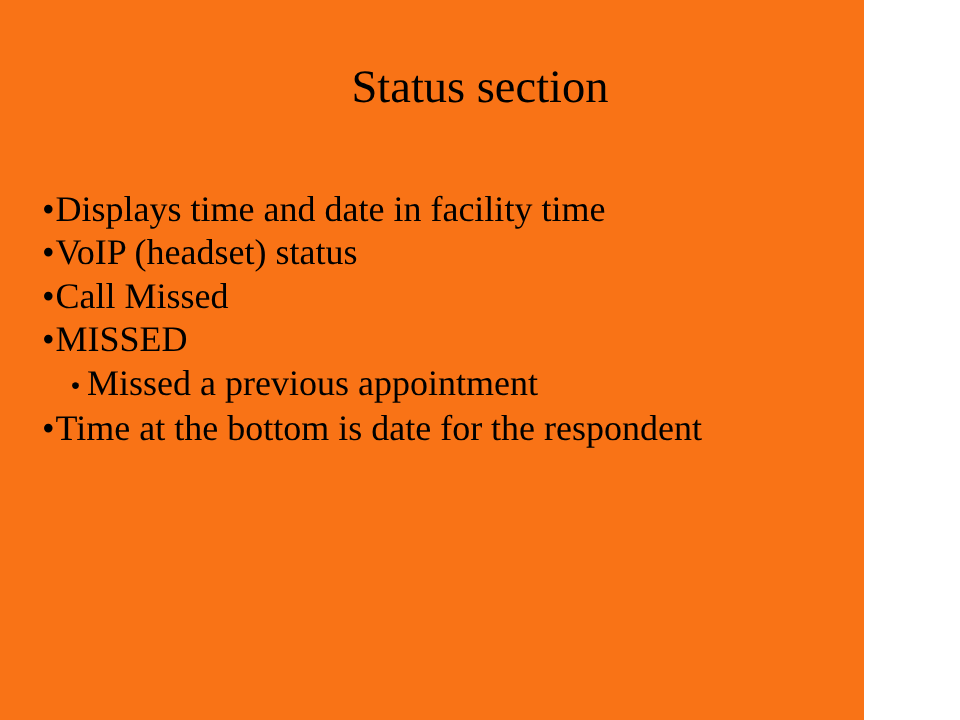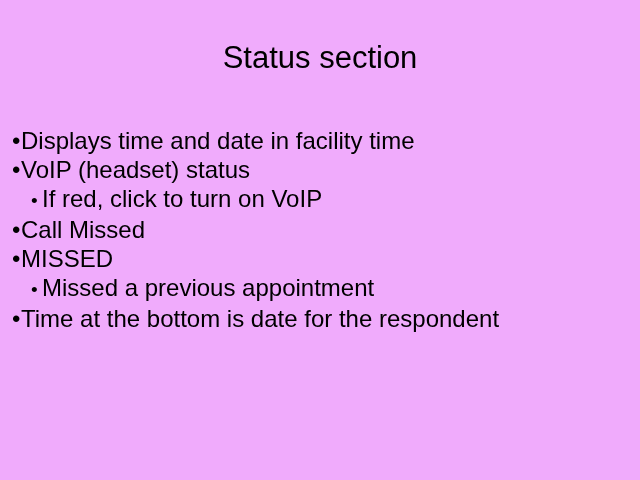--- a/index.html
+++ b/index.html
@@ -8,40 +8,41 @@
   }
   body {
     width: 640px;
     height: 480px;
     background: #ffffff;
     font-family: "Liberation Sans", sans-serif;
     overflow: hidden;
   }
   .slide {
     position: relative;
-    width: 640px;
+    width: 576px;
     height: 480px;
-    background: #f0abfc;
+    background: #f97316;
+    font-family: Liberation Serif, serif;
   }
   .slide-title {
     position: absolute;
     left: 0;
     top: 40px;
     width: 640px;
     text-align: center;
     font-size: 31px;
     line-height: 36px;
     color: #000000;
     font-weight: 400;
     letter-spacing: 0px;
     white-space: nowrap;
   }
   .body-block {
     position: absolute;
-    left: 12px;
+    left: 28px;
     top: 126px;
     width: 590px;
   }
   .bullet-line {
     display: block;
     color: #000000;
     font-size: 24px;
     line-height: 29px;
     white-space: nowrap;
     text-align: left;
@@ -72,20 +73,19 @@
 <body>
 
 <div class="slide">
 
   <div class="slide-title">Status section</div>
 
   <div class="body-block">
 
   <div class="bullet-line level-1"><span class="bullet-mark">•</span><span class="bullet-text">Displays time and date in facility time</span></div>
       <div class="bullet-line level-1"><span class="bullet-mark">•</span><span class="bullet-text">VoIP (headset) status</span></div>
-      <div class="bullet-line level-2"><span class="bullet-mark">•</span><span class="bullet-text">If red, click to turn on VoIP</span></div>
       <div class="bullet-line level-1"><span class="bullet-mark">•</span><span class="bullet-text">Call Missed</span></div>
       <div class="bullet-line level-1"><span class="bullet-mark">•</span><span class="bullet-text">MISSED</span></div>
       <div class="bullet-line level-2"><span class="bullet-mark">•</span><span class="bullet-text">Missed a previous appointment</span></div>
       <div class="bullet-line level-1"><span class="bullet-mark">•</span><span class="bullet-text">Time at the bottom is date for the respondent</span></div>
     </div>
 
 </div>
 
 </body></html>

